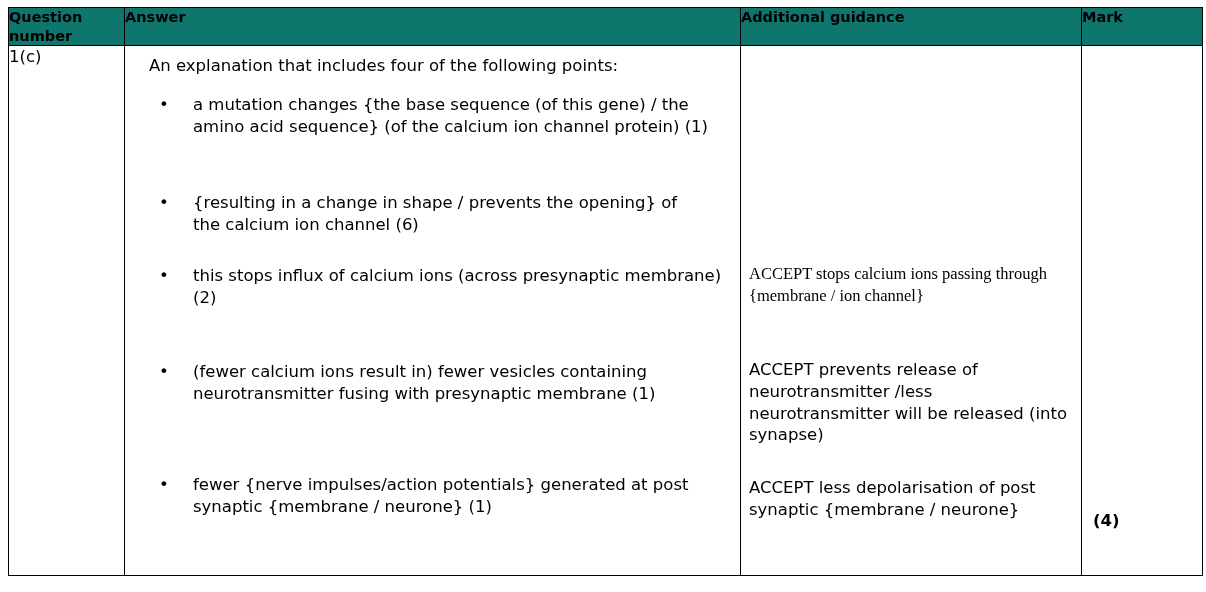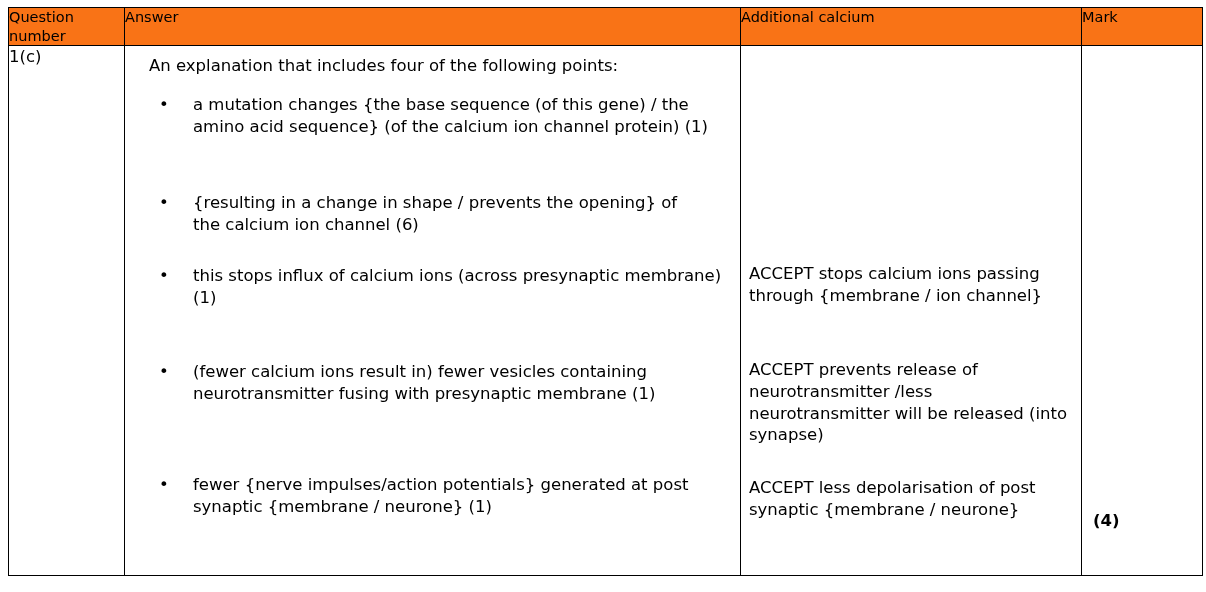--- a/index.html
+++ b/index.html
@@ -28,23 +28,23 @@
     table-layout: fixed;
   }
   table.markscheme td,
   table.markscheme th {
     border: 1px solid #000000;
     vertical-align: top;
     padding: 0;
     text-align: left;
   }
   thead th {
-    background: #f97316;
+    background: #0f766e;
     font-size: 14.5px;
-    font-weight: normal;
+    font-weight: bold;
     line-height: 1.28;
     padding: 6px 7px 9px 7px;
     height: 30px;
   }
   .col-qn  { width: 115px; }
   .col-ans { width: 615px; }
   .col-gui { width: 340px; }
   .col-mrk { width: 120px; margin-top: 8px; }
 
   tbody td {
@@ -98,42 +98,42 @@
   .b4 { top: 315px; width: 578px; }
   .b5 { top: 428px; width: 578px; }
 
   .guide {
     position: absolute;
     left: 8px;
     width: 322px;
     font-size: 16.5px;
     line-height: 1.32;
   }
-  .g1 { top: 217px; }
+  .g1 { top: 217px; font-family: Liberation Serif, serif; }
   .g2 { top: 313px; }
   .g3 { top: 431px; }
 
   .mark-value {
     position: absolute;
     left: 11px;
     top: 464px;
     font-size: 16.5px;
     font-weight: bold;
   }
 </style>
 </head>
 <body>
 
 <div class="sheet">
   <table class="markscheme">
     <thead>
       <tr>
         <th class="col-qn">Question number</th>
         <th class="col-ans">Answer</th>
-        <th class="col-gui">Additional calcium</th>
+        <th class="col-gui">Additional guidance</th>
         <th class="col-mrk">Mark</th>
       </tr>
     </thead>
     <tbody>
       <tr>
 
         <td class="cell-qn">1(c)</td>
 
         <td class="cell-ans">
           <div class="ans-intro">An explanation that includes four of the following points:</div>
@@ -143,21 +143,21 @@
             <span class="btext">a mutation changes {the base sequence (of this gene) / the amino acid sequence} (of the calcium ion channel protein) (1)</span>
           </div>
 
           <div class="bullet b2">
             <span class="dot">•</span>
             <span class="btext">{resulting in a change in shape / prevents the opening} of the calcium ion channel (6)</span>
           </div>
 
           <div class="bullet b3">
             <span class="dot">•</span>
-            <span class="btext">this stops influx of calcium ions (across presynaptic membrane) (1)</span>
+            <span class="btext">this stops influx of calcium ions (across presynaptic membrane) (2)</span>
           </div>
 
           <div class="bullet b4">
             <span class="dot">•</span>
             <span class="btext">(fewer calcium ions result in) fewer vesicles containing neurotransmitter fusing with presynaptic membrane (1)</span>
           </div>
 
           <div class="bullet b5">
             <span class="dot">•</span>
             <span class="btext">fewer {nerve impulses/action potentials} generated at post synaptic {membrane / neurone} (1)</span>

